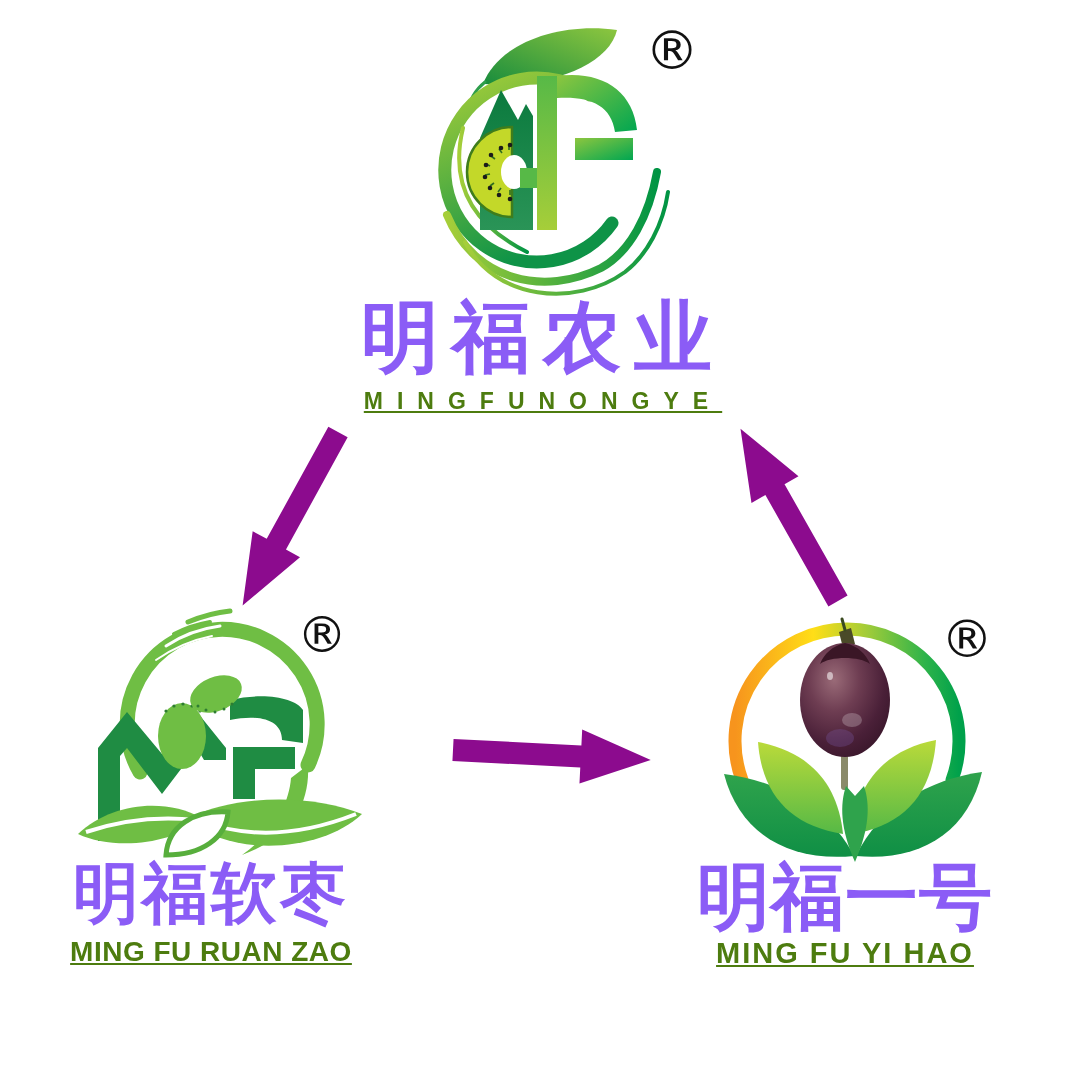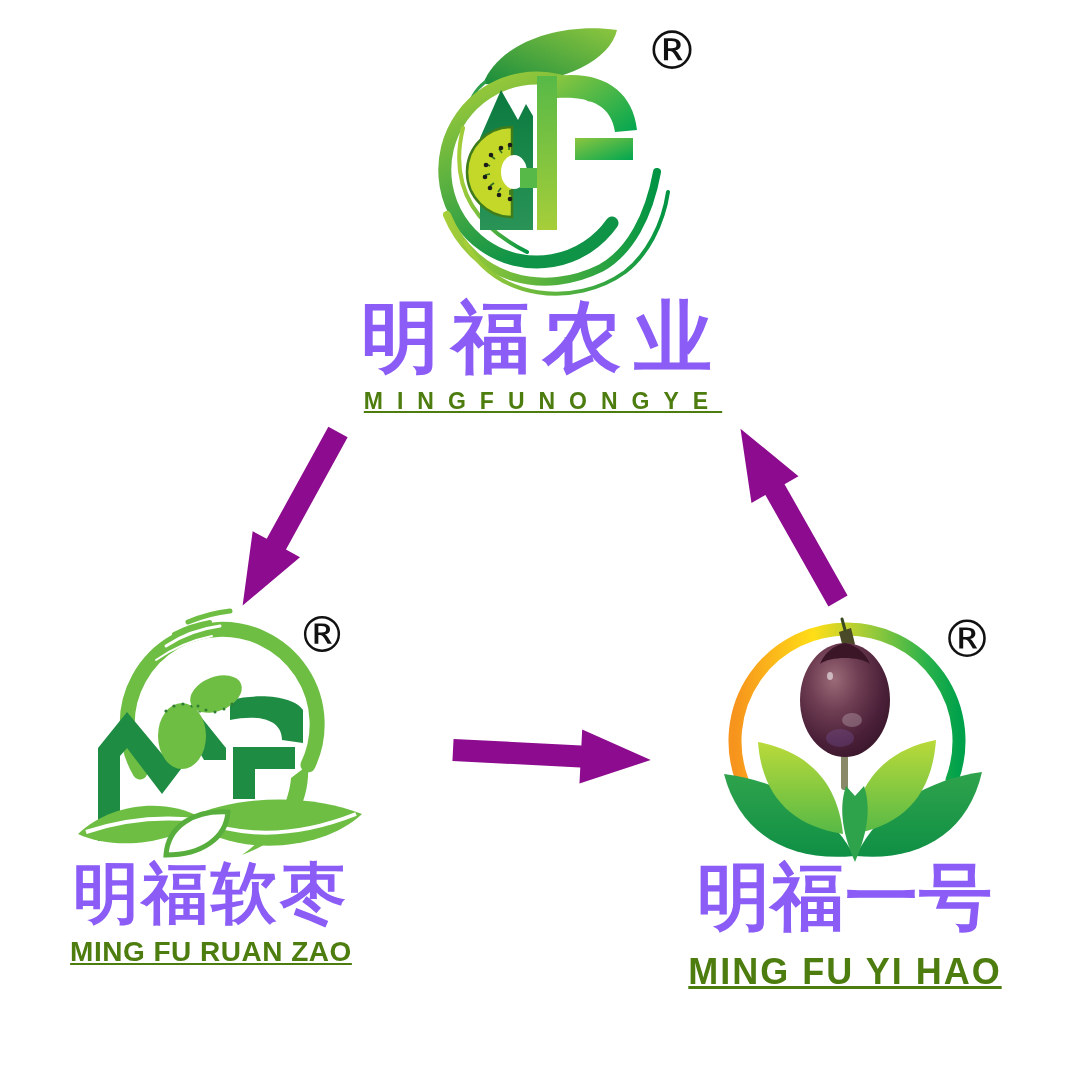--- a/index.html
+++ b/index.html
@@ -20,21 +20,21 @@
     position:absolute;color:#111;font-weight:400;line-height:1;
     font-family:"DejaVu Sans","Liberation Sans",sans-serif;
   }
   .title-top{left:318px;top:298px;width:450px;font-size:78px;letter-spacing:13px;}
   .subtitle-top{left:328px;top:390px;width:430px;font-size:23px;letter-spacing:14px;}
   .tm-top{left:645px;top:24px;font-size:54px;}
   .title-bl{left:41px;top:860px;width:340px;font-size:66px;letter-spacing:3px;}
   .subtitle-bl{left:41px;top:938px;width:340px;font-size:28px;letter-spacing:0.5px;}
   .tm-bl{left:297px;top:610px;font-size:50px;}
   .title-br{left:675px;top:860px;width:340px;font-size:73px;letter-spacing:1px;}
-  .subtitle-br{left:675px;top:939px;width:340px;font-size:36px;letter-spacing:2px;margin-top:15px;}
+  .subtitle-br{left:675px;top:939px;width:340px;font-size:29px;letter-spacing:2px;}
   .tm-br{left:941px;top:613px;font-size:52px;}
   svg{display:block;}
   .arrows{position:absolute;left:0;top:0;width:1080px;height:1080px;pointer-events:none;}
 </style>
 </head>
 <body>
 
 <div class="canvas">
 
   <section>

